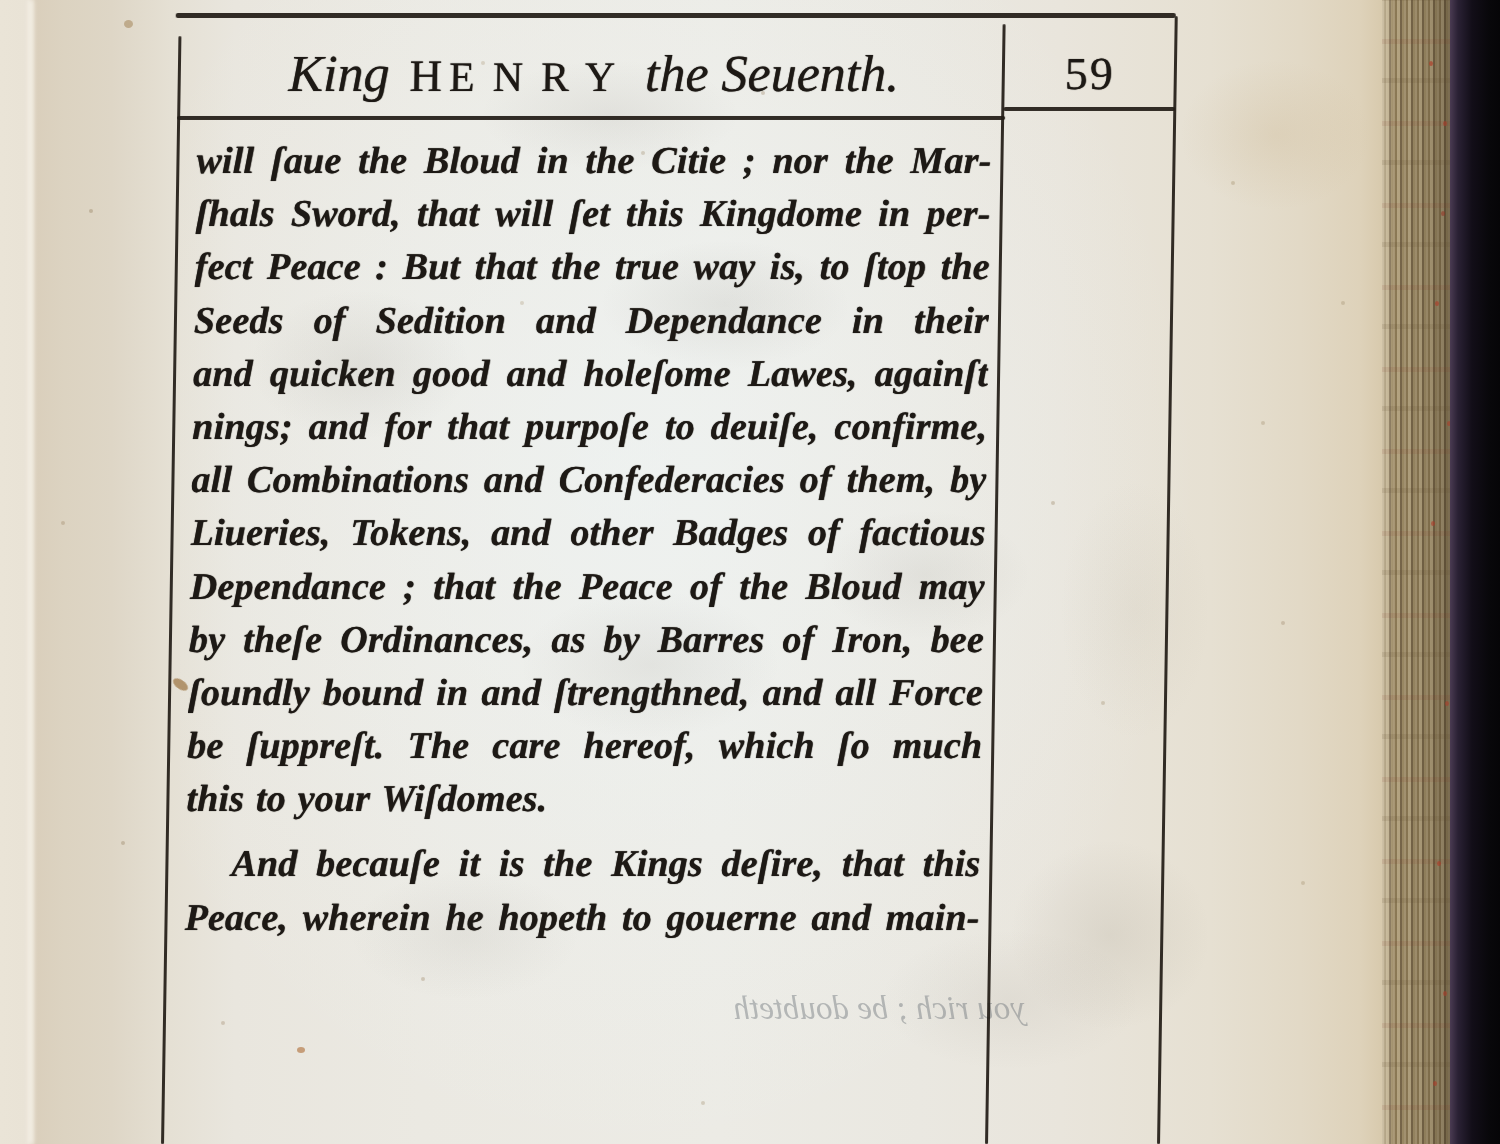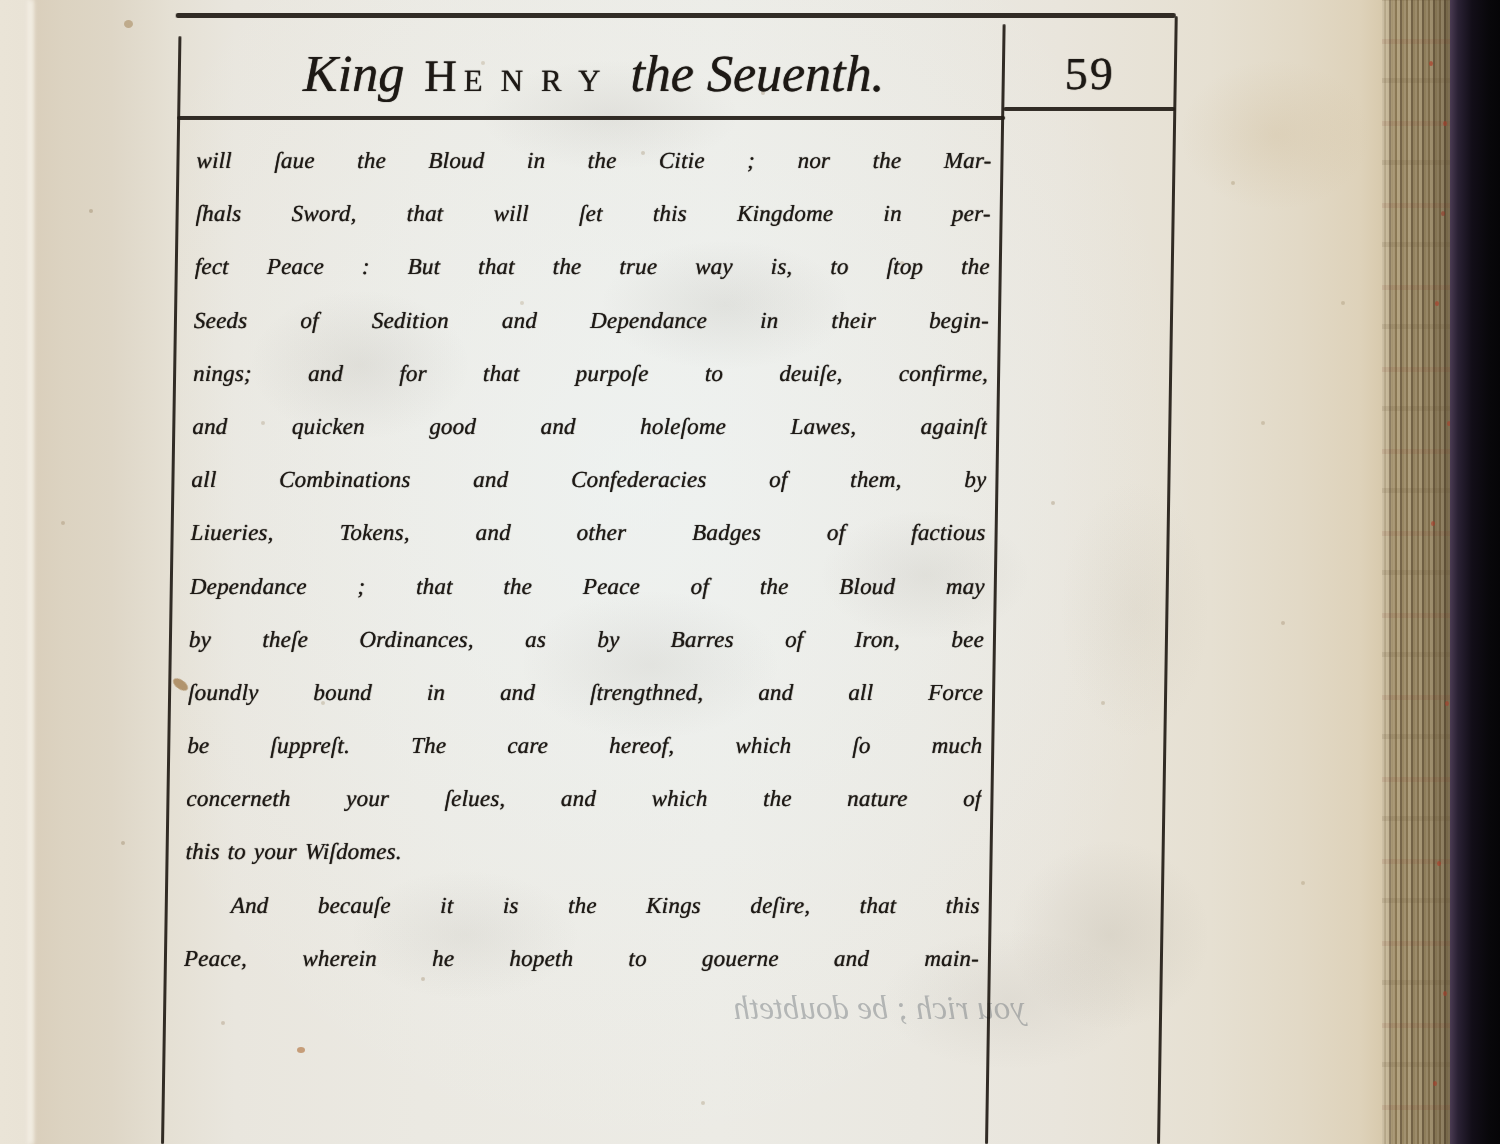--- a/index.html
+++ b/index.html
@@ -89,30 +89,30 @@
   .vrule-mid{left:1003px;top:24px;width:3.2px;height:1120px;}
   .vrule-right{left:1175px;top:16px;width:3.2px;height:1128px;}
 
   .ink{color:#1d1915;text-shadow:0 0 1px rgba(22,17,12,.8),.6px .4px 0 rgba(22,17,12,.28);}
 
   .running-head{position:absolute;left:185px;top:34px;width:820px;height:80px;
     text-align:center;white-space:nowrap;}
   .rh-king,.rh-rest{font-style:italic;font-size:52px;line-height:80px;}
   .rh-king{margin-right:20px;}
   .rh-caph{font-size:45px;line-height:80px;margin-right:5px;letter-spacing:2px;}
-  .rh-caps{font-size:31px;line-height:80px;letter-spacing:18px;margin-right:12px;}
+  .rh-caps{font-size:42px;line-height:80px;letter-spacing:18px;margin-right:12px;}
   .folio{position:absolute;left:1005px;top:36px;width:172px;height:76px;
     text-align:center;font-size:46px;line-height:76px;letter-spacing:2px;}
 
   .textblock{position:absolute;left:199px;top:134px;width:795px;}
   .line{height:53.2px;line-height:53.4px;overflow:hidden;
-    font-style:italic;font-size:23px;letter-spacing:.2px;word-spacing:2px;white-space:normal;}
+    font-style:italic;font-size:38px;letter-spacing:.2px;word-spacing:2px;white-space:normal;font-weight:bold;}
   .line.j{text-align:justify;}
   .line.j::after{content:"";display:inline-block;width:100%;height:0;}
-  .line.indent{text-indent:46px;}
+  .line.indent{text-indent:46px;margin-top:12px;}
 </style>
 </head>
 <body>
 
 <div id="stage">
 
   <div class="paper">
     <div class="fold-light"></div>
     <div class="brighten"></div>
     <div class="blotch b1"></div>
@@ -152,28 +152,27 @@
       <span class="rh-king">King</span><span class="rh-caph">H</span><span class="rh-caps">ENRY</span><span class="rh-rest">the Seuenth.</span>
     </div>
 
     <div class="folio ink">59</div>
 
     <div class="textblock ink">
       <div class="line j">will ſaue the Bloud in the Citie ; nor the Mar-</div>
       <div class="line j">ſhals Sword, that will ſet this Kingdome in per-</div>
       <div class="line j">fect Peace : But that the true way is, to ſtop the</div>
       <div class="line j">Seeds of Sedition and Dependance in their begin-</div>
+      <div class="line j">and quicken good and holeſome Lawes, againſt</div>
       <div class="line j">nings; and for that purpoſe to deuiſe, confirme,</div>
-      <div class="line j">and quicken good and holeſome Lawes, againſt</div>
       <div class="line j">all Combinations and Confederacies of them, by</div>
       <div class="line j">Liueries, Tokens, and other Badges of factious</div>
       <div class="line j">Dependance ; that the Peace of the Bloud may</div>
       <div class="line j">by theſe Ordinances, as by Barres of Iron, bee</div>
       <div class="line j">ſoundly bound in and ſtrengthned, and all Force</div>
       <div class="line j">be ſuppreſt. The care hereof, which ſo much</div>
-      <div class="line j">concerneth your ſelues, and which the nature of</div>
       <div class="line">this to your Wiſdomes.</div>
       <div class="line j indent">And becauſe it is the Kings deſire, that this</div>
       <div class="line j">Peace, wherein he hopeth to gouerne and main-</div>
     </div>
 
   </div>
 </div>
 
 </body></html>

